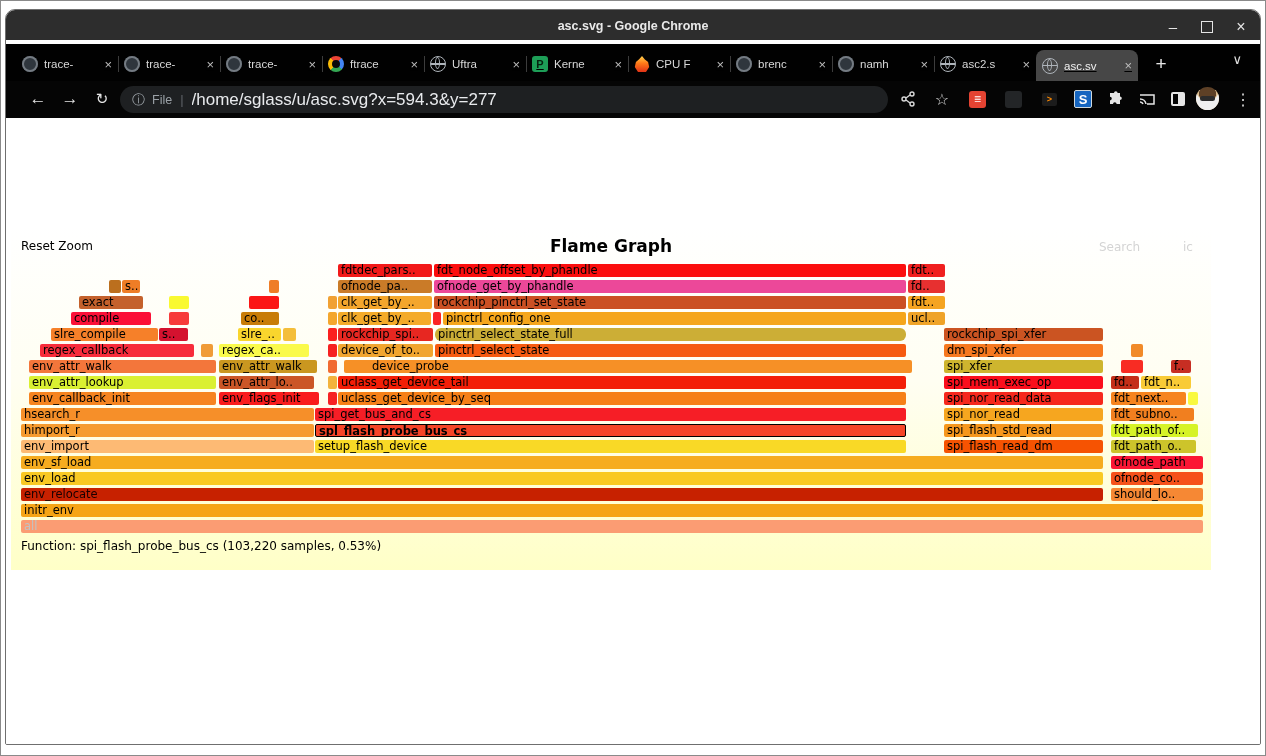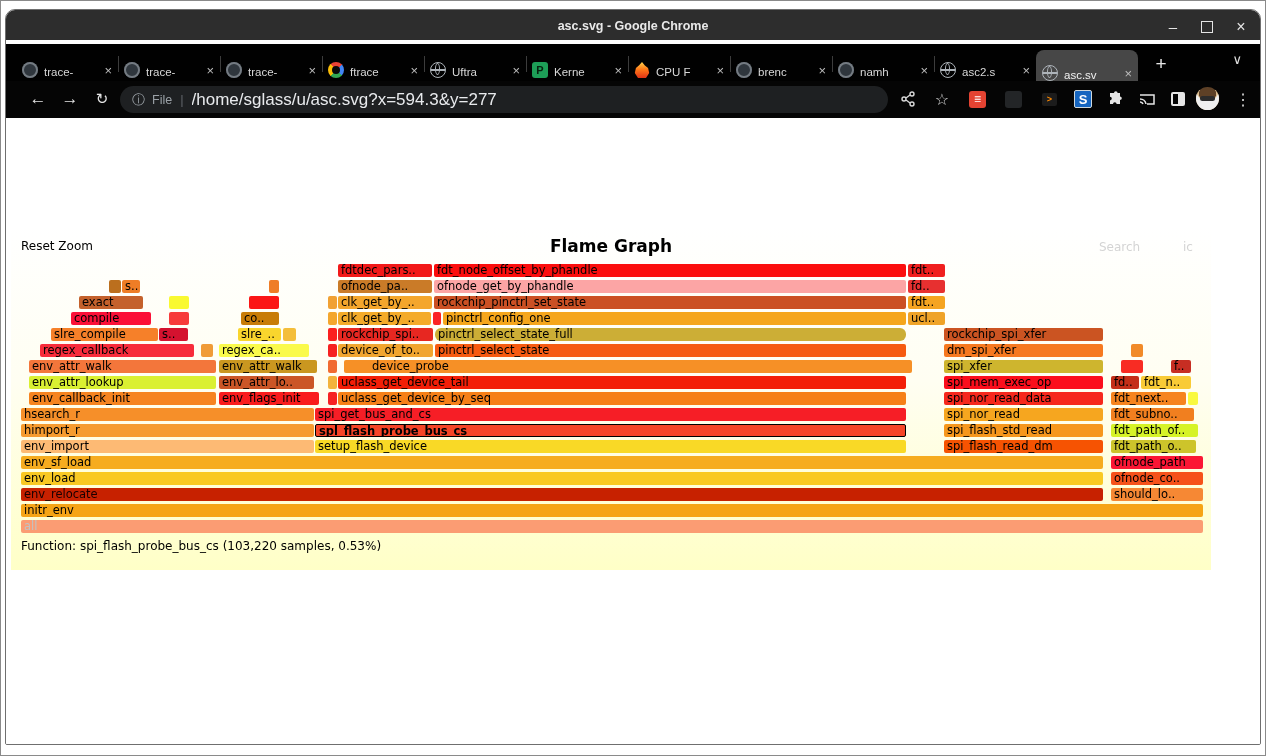--- a/index.html
+++ b/index.html
@@ -12,22 +12,22 @@
   .titlebar{position:absolute;left:0;top:0;right:0;height:30px;background:#2d2d2d;}
   .titlebar .title{position:absolute;left:0;right:0;top:9px;text-align:center;color:#e9e9e9;
        font-size:12.5px;font-weight:bold;}
   .winctl{position:absolute;top:0;height:34px;width:34px;color:#e4e4e4;text-align:center;
        line-height:34px;font-size:15px;cursor:default;}
   .winctl.min{right:70px;} .winctl.max{right:36px;} .winctl.close{right:2px;font-size:16px;}
   .maxbox{display:inline-block;width:10px;height:10px;border:1.6px solid #e4e4e4;vertical-align:middle;margin-top:-3px;}
   
   .tabstrip{position:absolute;left:0;top:34px;right:0;height:37px;background:#010101;}
   .tabs{position:absolute;left:10px;top:6px;height:31px;display:flex;}
-  .tab{width:102px;height:28px;display:flex;align-items:flex-end;padding:0 6px;box-sizing:border-box;
-       position:relative;border-radius:8px 8px 0 0;}
+  .tab{width:102px;height:28px;display:flex;align-items:center;padding:0 6px;box-sizing:border-box;
+       position:relative;border-radius:8px 8px 0 0;text-decoration:underline;}
   .tab .sep{position:absolute;right:-1px;top:6px;height:16px;width:1px;background:#3c3c3c;}
   .tab.active{background:#474747;height:31px;}
   .tab .lbl{color:#d8d8d8;font-size:11.5px;margin-left:6px;white-space:nowrap;overflow:hidden;flex:1;}
   .tab.active .lbl{color:#f0f0f0;}
   .tab .x{color:#bdbdbd;font-size:13px;margin-left:3px;}
   .newtab{width:30px;height:28px;color:#e6e6e6;font-size:19px;text-align:center;line-height:27px;margin-left:8px;}
   .tabchevron{position:absolute;right:18px;top:8px;color:#e0e0e0;font-size:13px;}
   
   .fav{width:16px;height:16px;flex:0 0 16px;position:relative;display:inline-block;}
   .fav.github{border-radius:50%;background:#2f363d;box-shadow:inset 0 0 0 2px #747b82;}
@@ -217,21 +217,21 @@
         <div class="fg-text fg-ic">ic</div>
         <div class="fg-text fg-status">Function: spi_flash_probe_bus_cs (103,220 samples, 0.53%)</div>
         <div>
             <div class="frame" style="left: 337px; top: 155px; width: 94px; background: rgb(242, 25, 25);">fdtdec_pars..</div>
             <div class="frame" style="left: 433px; top: 155px; width: 472px; background: rgb(251, 14, 14);">fdt_node_offset_by_phandle</div>
             <div class="frame" style="left: 907px; top: 155px; width: 37px; background: rgb(240, 31, 31);">fdt..</div>
             <div class="frame" style="left: 108px; top: 171px; width: 12px; background: rgb(187, 111, 30);"></div>
             <div class="frame" style="left: 121px; top: 171px; width: 18px; background: rgb(238, 125, 38);">s..</div>
             <div class="frame" style="left: 268px; top: 171px; width: 10px; background: rgb(239, 125, 39);"></div>
             <div class="frame" style="left: 337px; top: 171px; width: 94px; background: rgb(202, 123, 40);">ofnode_pa..</div>
-            <div class="frame" style="left: 433px; top: 171px; width: 472px; background: #fca5a5;">ofnode_get_by_phandle</div>
+            <div class="frame" style="left: 433px; top: 171px; width: 472px; background: #ec4899;">ofnode_get_by_phandle</div>
             <div class="frame" style="left: 907px; top: 171px; width: 37px; background: rgb(231, 48, 48);">fd..</div>
             <div class="frame" style="left: 78px; top: 187px; width: 64px; background: rgb(196, 97, 44);">exact</div>
             <div class="frame" style="left: 168px; top: 187px; width: 20px; background: rgb(249, 249, 49);"></div>
             <div class="frame" style="left: 248px; top: 187px; width: 30px; background: rgb(251, 22, 22);"></div>
             <div class="frame" style="left: 327px; top: 187px; width: 9px; background: rgb(241, 161, 51);"></div>
             <div class="frame" style="left: 337px; top: 187px; width: 94px; background: rgb(244, 166, 44);">clk_get_by_..</div>
             <div class="frame" style="left: 433px; top: 187px; width: 472px; background: rgb(203, 80, 36);">rockchip_pinctrl_set_state</div>
             <div class="frame" style="left: 907px; top: 187px; width: 37px; background: rgb(245, 164, 33);">fdt..</div>
             <div class="frame" style="left: 70px; top: 203px; width: 80px; background: rgb(251, 16, 55);">compile</div>
             <div class="frame" style="left: 168px; top: 203px; width: 20px; background: rgb(247, 59, 59);"></div>

